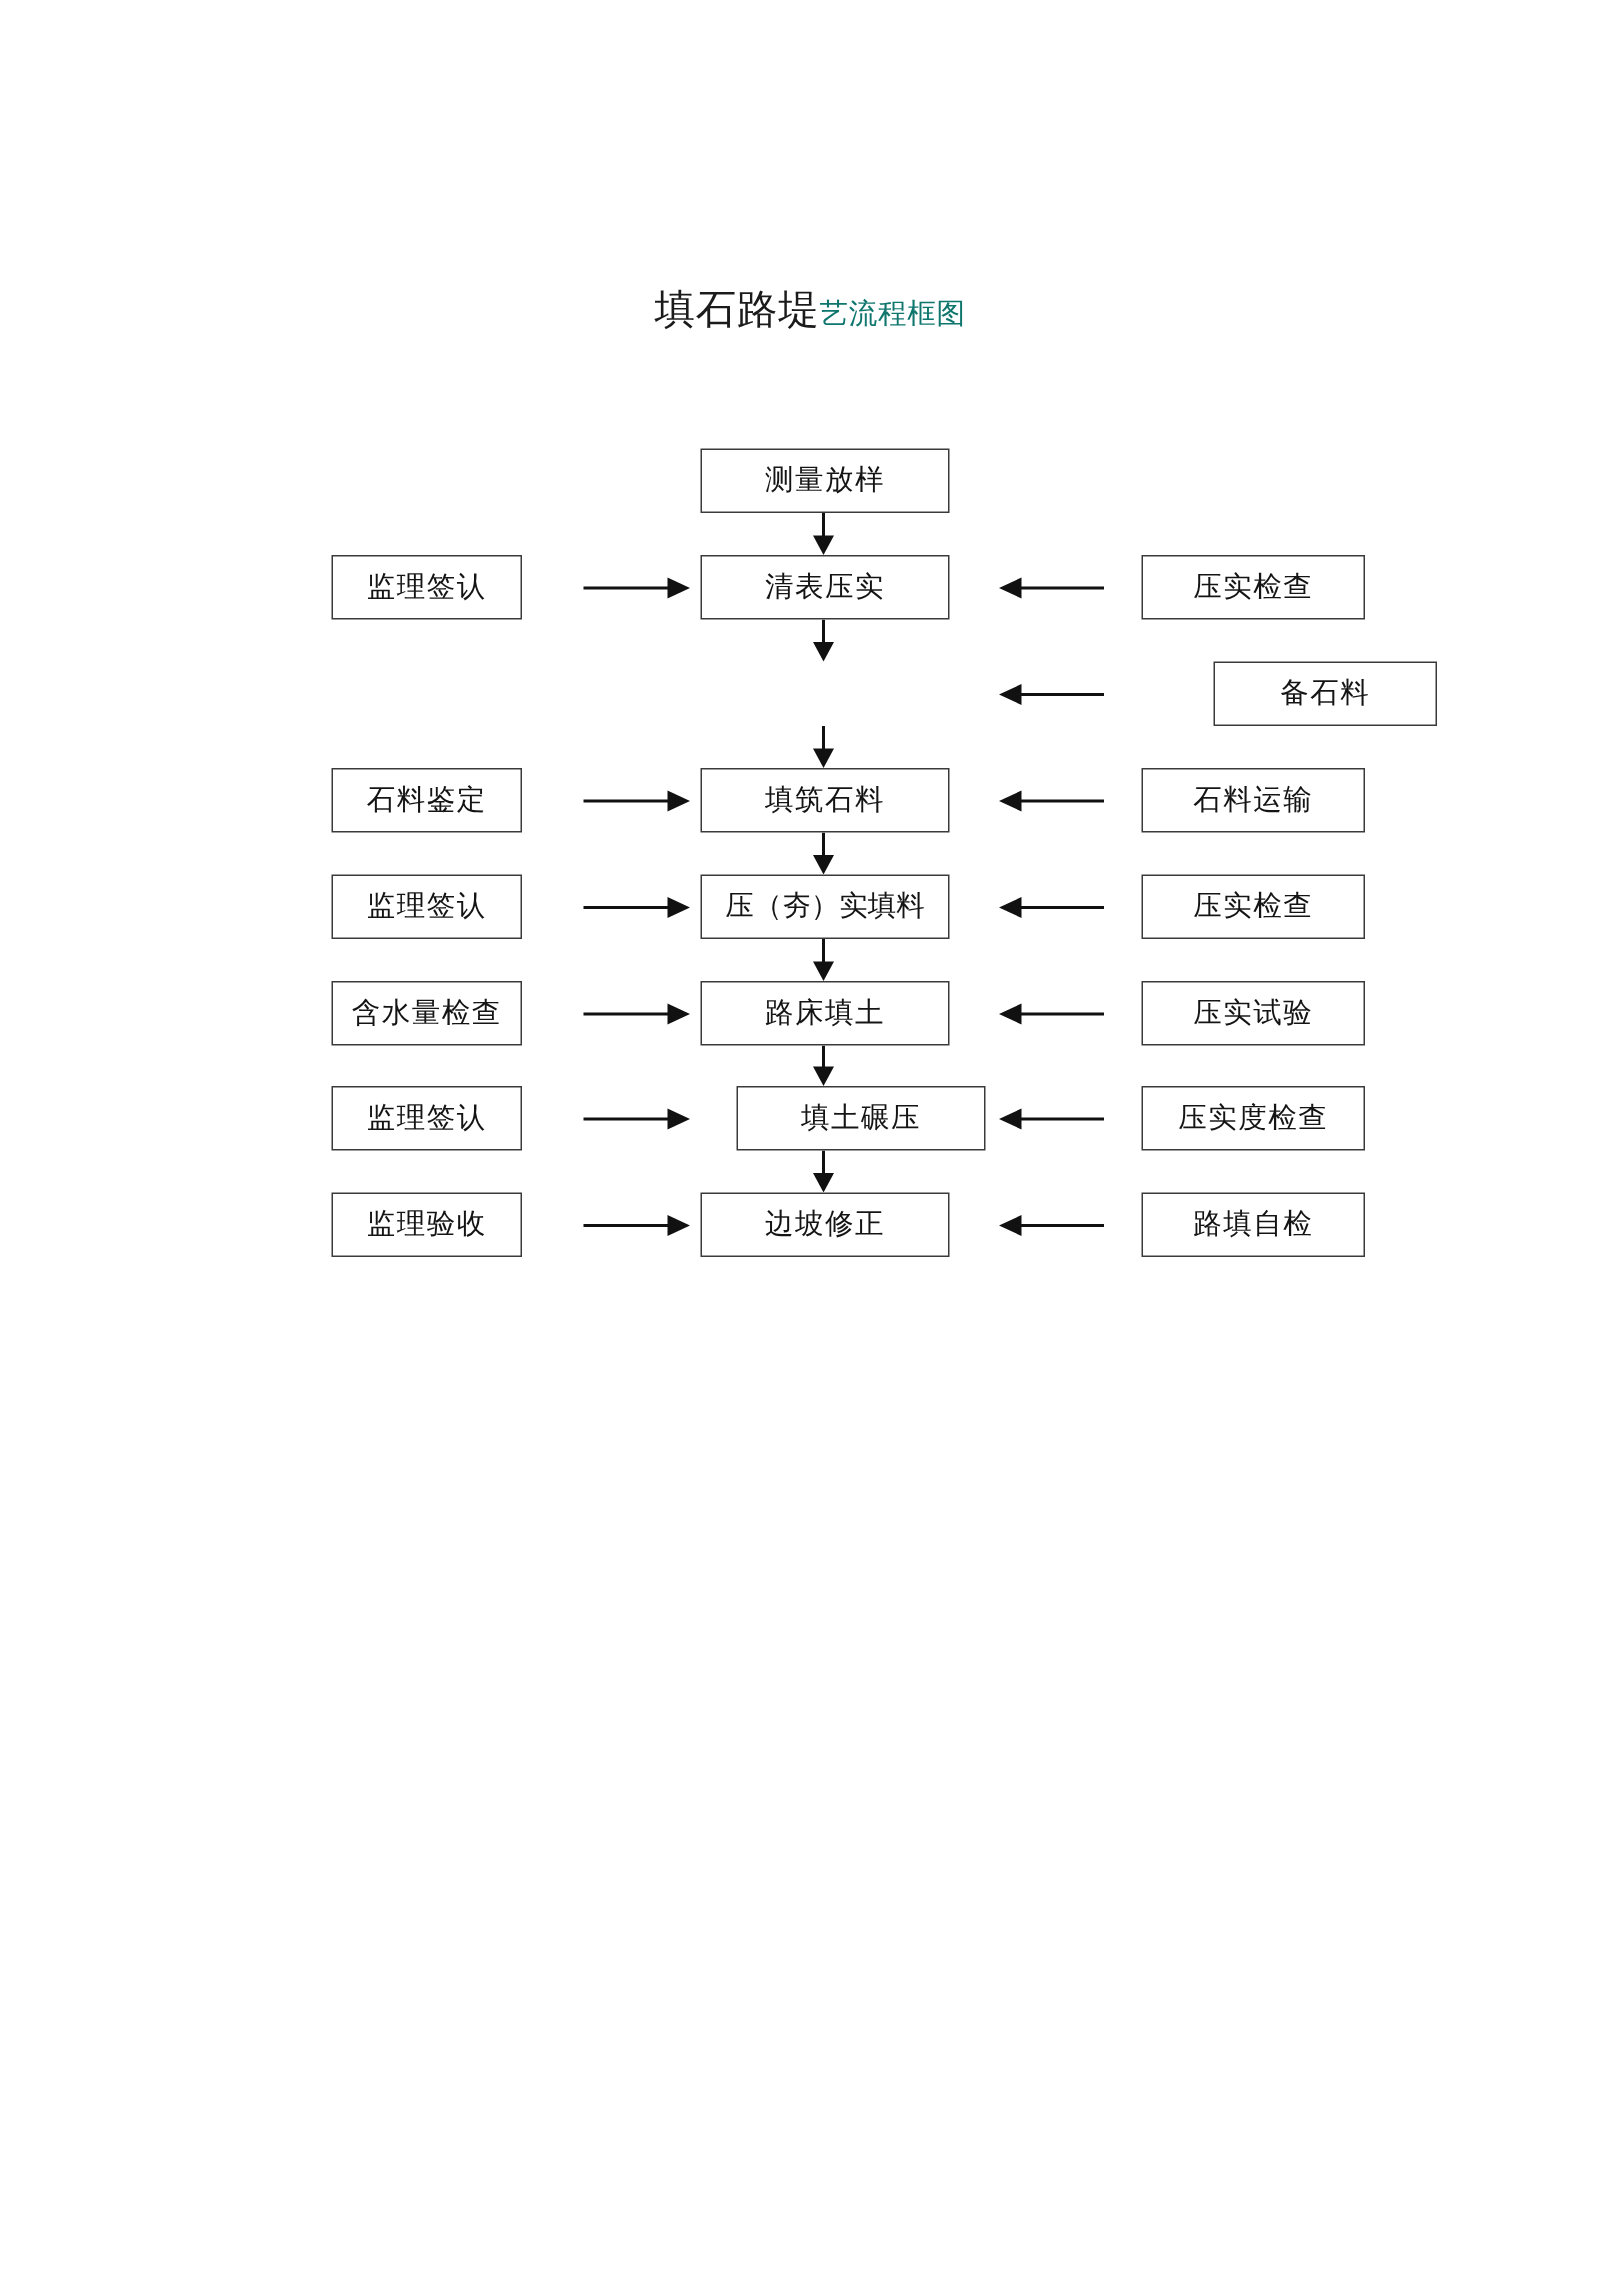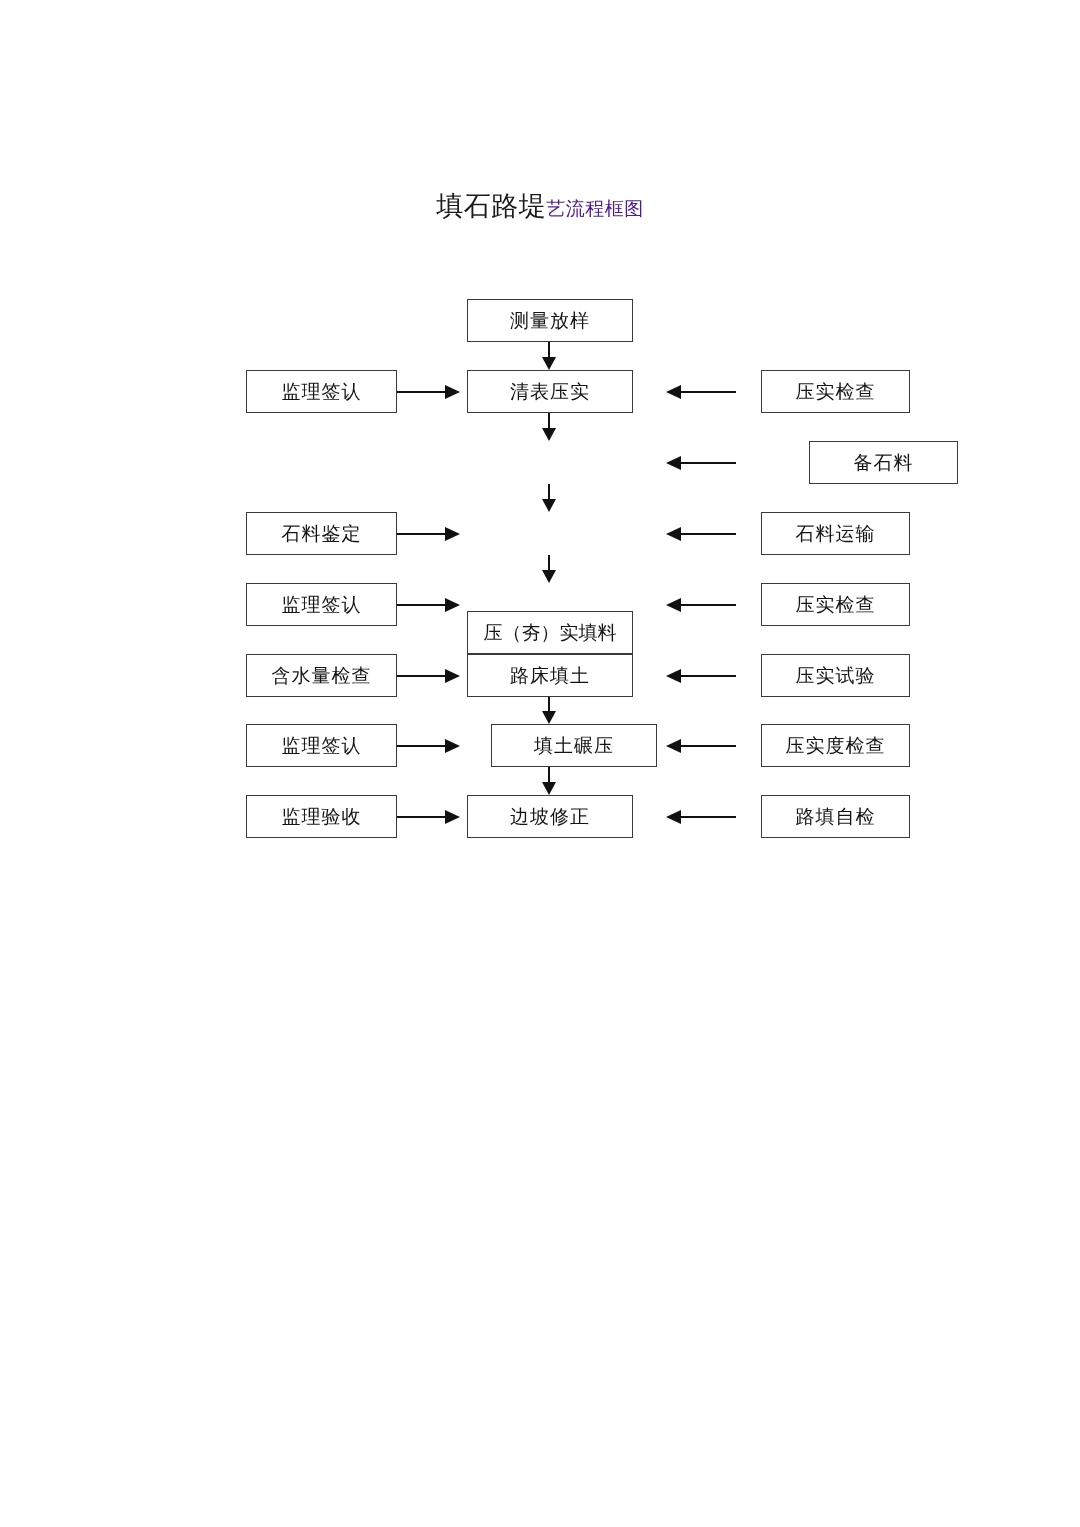--- a/index.html
+++ b/index.html
@@ -27,21 +27,21 @@
     line-height: 1;
   }
   #page-title .title-main {
     font-size: 27px;
     letter-spacing: 0.5px;
     color: #1b1b1b;
   }
   #page-title .title-sub {
     font-size: 19px;
     letter-spacing: 0.5px;
-    color: #4c1d95;
+    color: #0f766e;
   }
 
   
   #flowchart {
     position: absolute;
     top: 0;
     left: 0;
     width: 1080px;
     height: 1527px;
   }
@@ -62,23 +62,22 @@
     white-space: nowrap;
     z-index: 3;
   }
   .node.center {
     left: 467px;
     width: 166px;
     height: 43px;
   }
   .node.left {
     left: 221px;
-    width: 151px;
+    width: 127px;
     height: 43px;
-    margin-left: 25px;
   }
   .node.right {
     left: 761px;
     width: 149px;
     height: 43px;
   }
   .node.wide-text {
     letter-spacing: 0px;
   }
 
@@ -156,27 +155,28 @@
   <div class="h-arrow to-left right-side" style="top:391px;"></div>
   <div class="node right" style="top:370px;">压实检查</div>
   <div class="v-arrow" style="top:413px;height:17px;"></div>
 
   <div class="h-arrow to-left right-side" style="top:462px;"></div>
   <div class="node right" style="top:441px;margin-left:48px;">备石料</div>
   <div class="v-arrow" style="top:484px;height:17px;"></div>
 
   <div class="node left" style="top:512px;">石料鉴定</div>
   <div class="h-arrow to-right left-side" style="top:533px;"></div>
+  <div class="node center" style="top:512px;">填筑石料</div>
   <div class="h-arrow to-left right-side" style="top:533px;"></div>
   <div class="node right" style="top:512px;">石料运输</div>
   <div class="v-arrow" style="top:555px;height:17px;"></div>
 
   <div class="node left" style="top:583px;">监理签认</div>
   <div class="h-arrow to-right left-side" style="top:604px;"></div>
-  <div class="node center wide-text" style="top:583px;margin-top:28px;">压（夯）实填料</div>
+  <div class="node center wide-text" style="top:583px;">压（夯）实填料</div>
   <div class="h-arrow to-left right-side" style="top:604px;"></div>
   <div class="node right" style="top:583px;">压实检查</div>
   <div class="v-arrow" style="top:626px;height:17px;"></div>
 
   <div class="node left" style="top:654px;">含水量检查</div>
   <div class="h-arrow to-right left-side" style="top:675px;"></div>
   <div class="node center" style="top:654px;text-align:center;">路床填土</div>
   <div class="h-arrow to-left right-side" style="top:675px;"></div>
   <div class="node right" style="top:654px;">压实试验</div>
   <div class="v-arrow" style="top:697px;height:16px;"></div>

